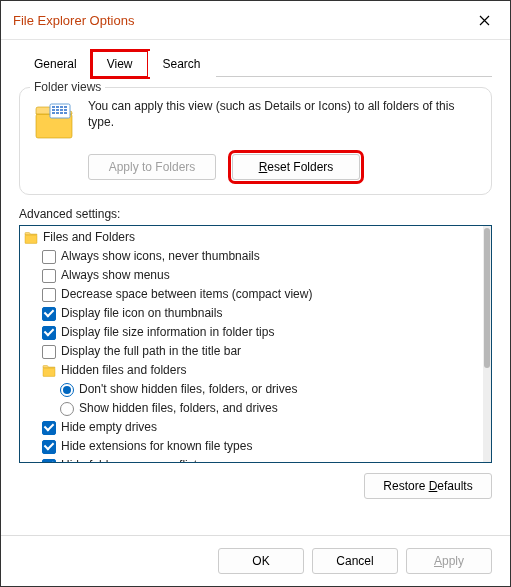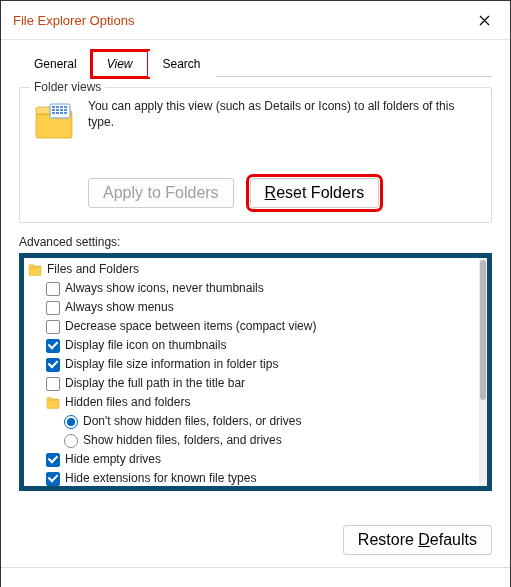--- a/index.html
+++ b/index.html
@@ -57,29 +57,28 @@
       border: 1px solid transparent;
       cursor: pointer;
       position: relative;
       top: 1px;
       background: #fff;
     }
     .tab.active {
       border: 1px solid #ccc;
       border-bottom: 1px solid #fff;
       background: #fff;
-      font-style: italic;
     }
     .tab.highlighted {
       outline: 3px solid #e60000;
       outline-offset: -1px;
     }
     .groupbox {
       border: 1px solid #ddd;
-      border-radius: 2px;
+      border-radius: 10px;
       margin-top: 10px;
       padding: 10px 12px 14px 12px;
       position: relative;
     }
     .groupbox-label {
       position: absolute;
       top: -8px;
       left: 10px;
       background: #fff;
       padding: 0 4px;
@@ -104,45 +103,44 @@
       flex: 1;
     }
     .folder-buttons {
       display: flex;
       gap: 16px;
       margin-top: 12px;
       margin-left: 56px;
     }
     .btn {
       padding: 5px 14px;
-      font-size: 16px;
+      font-size: 12px;
       border: 1px solid #ccc;
       background: #fdfdfd;
       border-radius: 3px;
       cursor: pointer;
       min-width: 128px;
       text-align: center;
-      margin-top: 24px;
     }
     .btn:disabled, .btn.disabled {
       color: #a0a0a0;
       cursor: default;
     }
     .btn.highlighted {
       outline: 3px solid #e60000;
       outline-offset: 1px;
     }
     .section-label {
       font-size: 12px;
       color: #222;
       margin-top: 12px;
       margin-bottom: 4px;
     }
     .tree-container {
-      border: 5px solid #0c4a6e;
+      border: 1px solid #0c4a6e;
       height: 238px;
       overflow: hidden;
       display: flex;
     }
     .tree {
       flex: 1;
       padding: 2px 4px;
       overflow-y: auto;
       font-size: 12px;
       color: #222;

